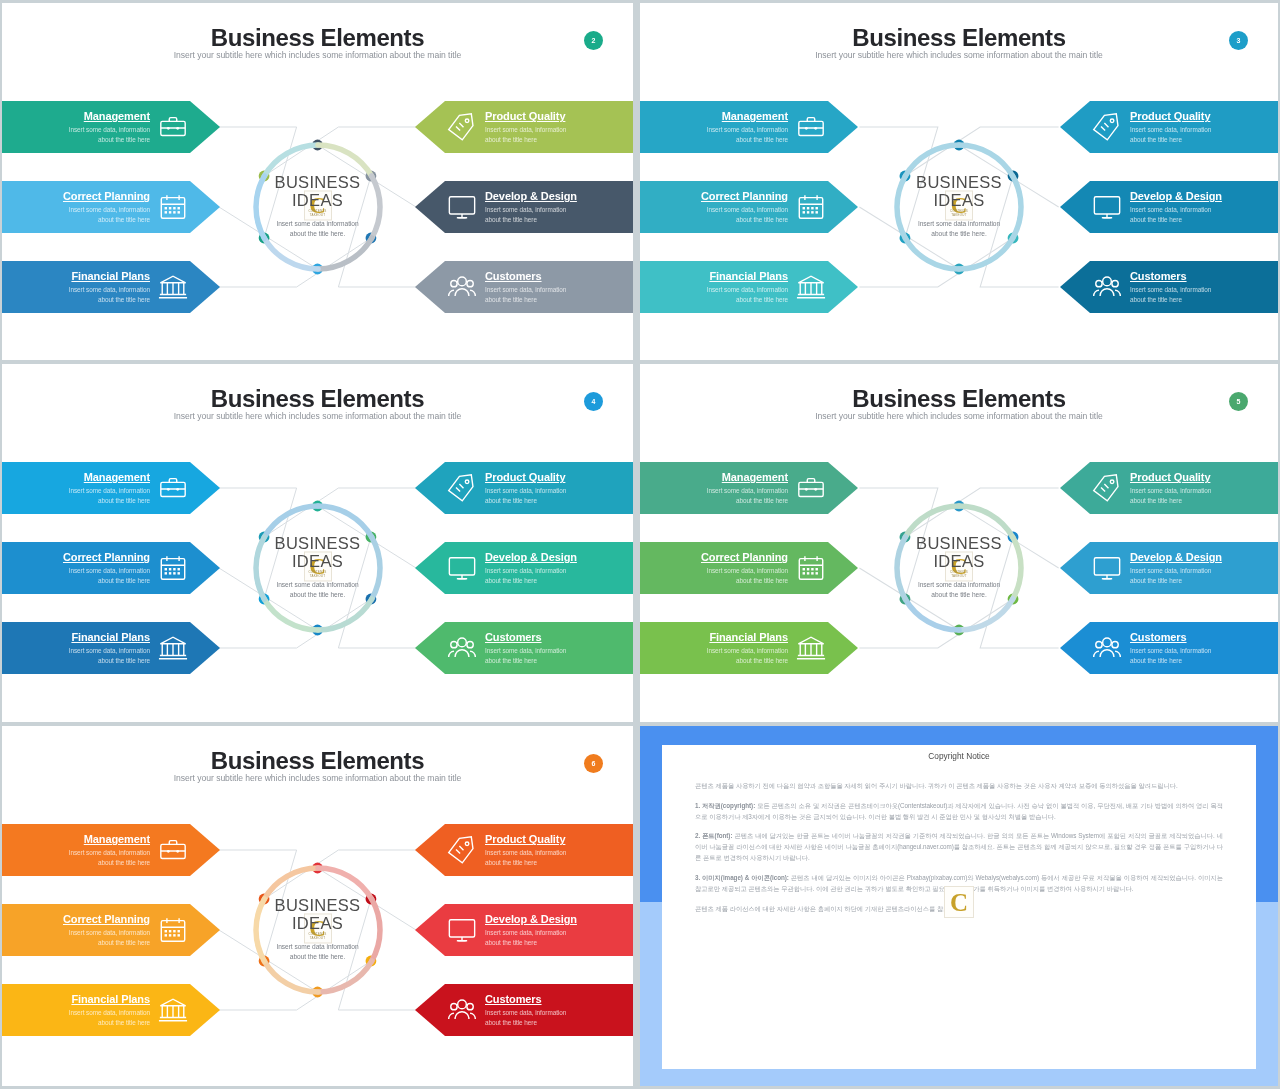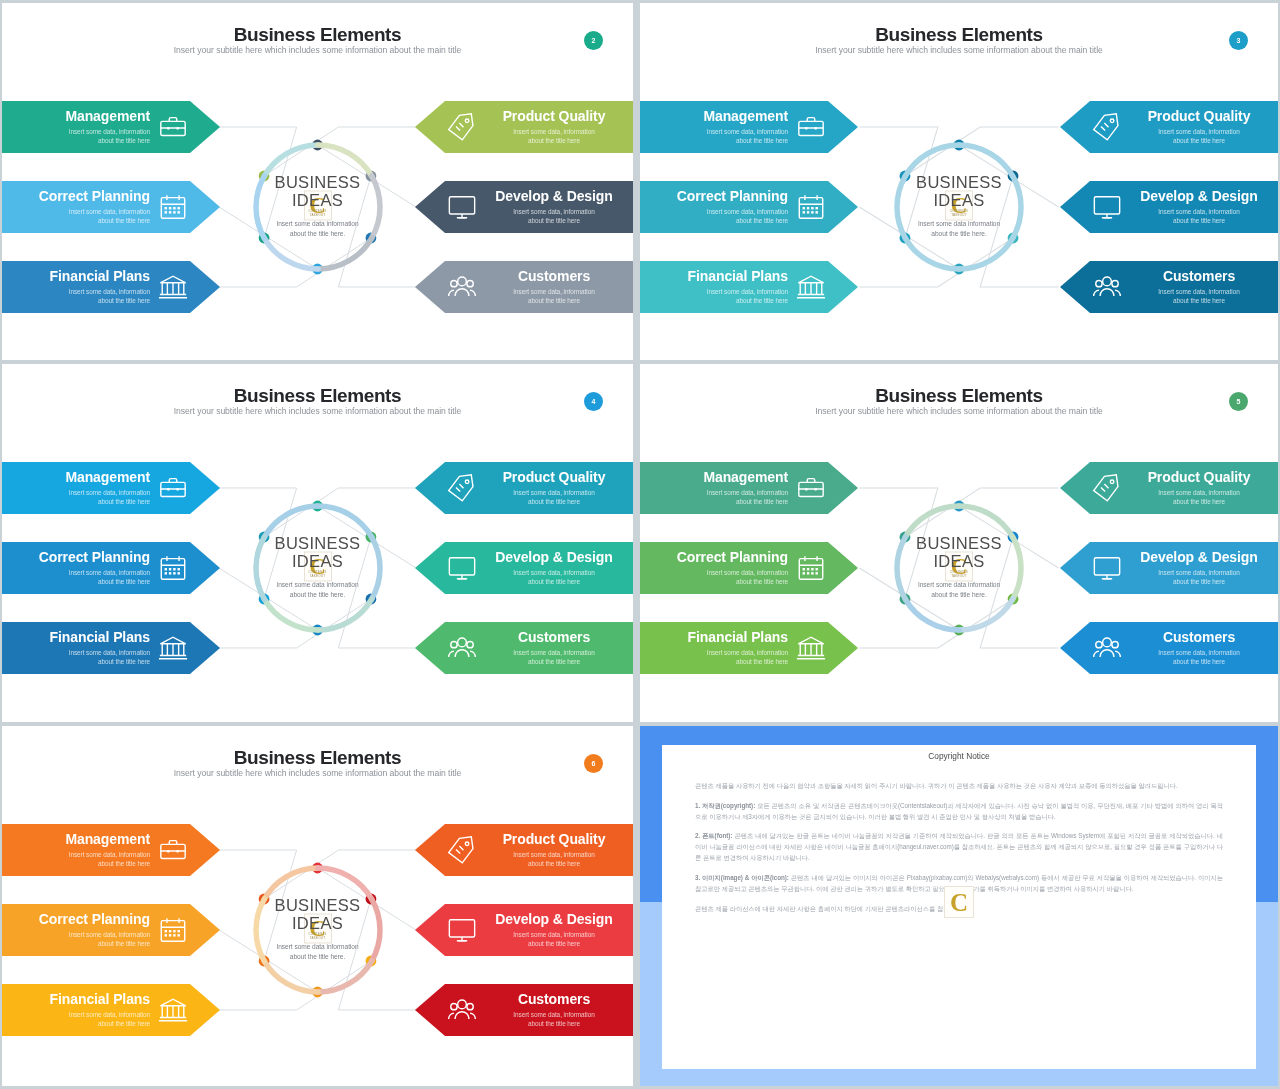--- a/index.html
+++ b/index.html
@@ -26,21 +26,21 @@
   .slide.s2 { margin: 3px 5px 2px 2px; }
   .slide.s3 { margin: 3px 2px 2px 2px; }
   .slide.s4 { margin: 2px 5px 2px 2px; }
   .slide.s5 { margin: 2px 2px 2px 2px; }
   .slide.s6 { margin: 2px 5px 3px 2px; }
   .slide.s7 { margin: 2px 2px 3px 2px; background: #4a90f0; }
 
   
   .hdr { text-align: center; padding-top: 22px; }
   .hdr h1 {
-    font-size: 19px; font-weight: bold; color: #26272b;
+    font-size: 24px; font-weight: bold; color: #26272b;
     letter-spacing: -0.4px; line-height: 1.05;
   }
   .hdr .sub {
     font-size: 8.6px; color: #8d9299;
     letter-spacing: -0.05px;
   }
   .pagebadge {
     position: absolute; top: 28px; right: 30px;
     width: 19px; height: 19px; border-radius: 50%;
     color: #fff; font-size: 7px; font-weight: bold;
@@ -65,24 +65,24 @@
     clip-path: polygon(0 0, 188px 0, 218px 50%, 188px 100%, 0 100%);
     padding-left: 10px;
   }
   .chev.right {
     right: 0;
     clip-path: polygon(30px 0, 218px 0, 218px 100%, 30px 100%, 0 50%);
     padding-right: 10px;
   }
   .chev .txt { flex: 1 1 auto; }
   .chev.left .txt { text-align: right; padding-right: 6px; }
-  .chev.right .txt { text-align: center; padding-left: 6px; }
+  .chev.right .txt { text-align: left; padding-left: 6px; }
   .chev .t {
-    font-size: 14px; font-weight: bold; color: #ffffff;
-    line-height: 1.1; margin-bottom: 3px; letter-spacing: -0.1px;
+    font-size: 11px; font-weight: bold; color: #ffffff;
+    line-height: 1.1; margin-bottom: 3px; letter-spacing: -0.1px; text-decoration: underline;
   }
   .chev .d {
     font-size: 6.4px; color: rgba(255,255,255,0.72);
     line-height: 1.42; letter-spacing: -0.05px;
   }
   .chev .ic {
     flex: 0 0 auto; width: 34px; height: 34px;
     display: flex; align-items: center; justify-content: center;
   }
   .chev.left .ic { margin-right: 30px; }

